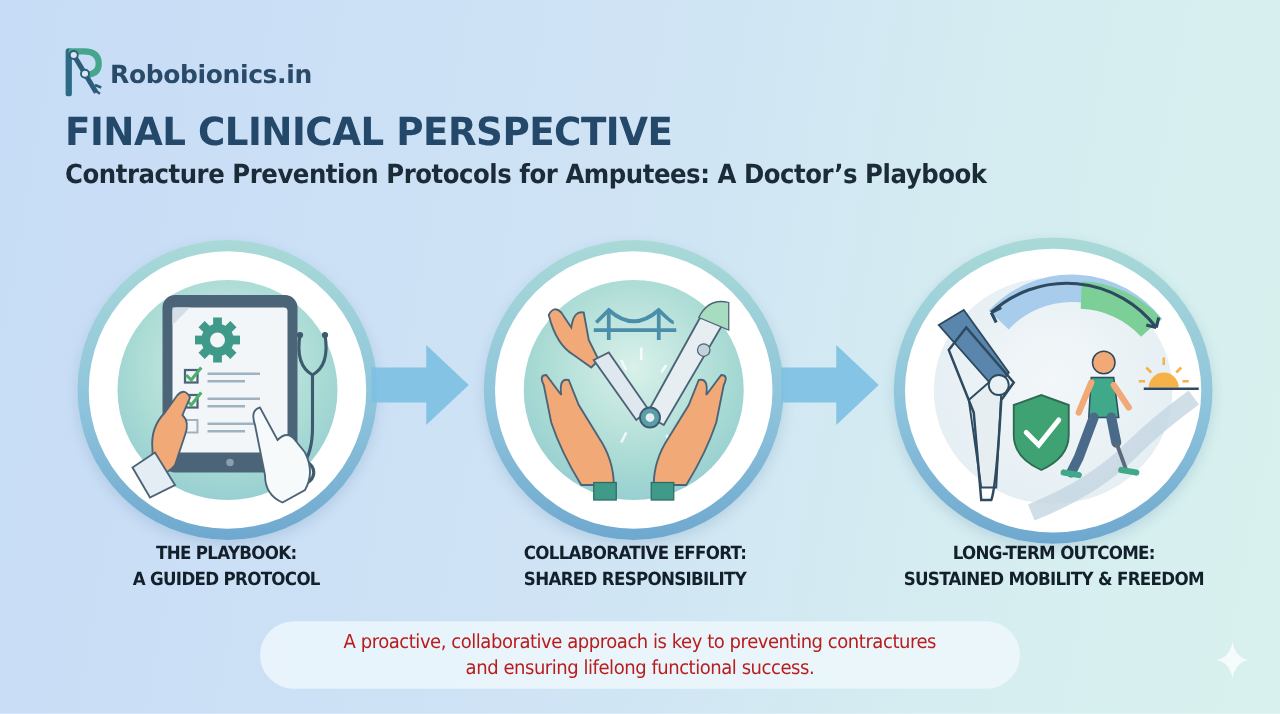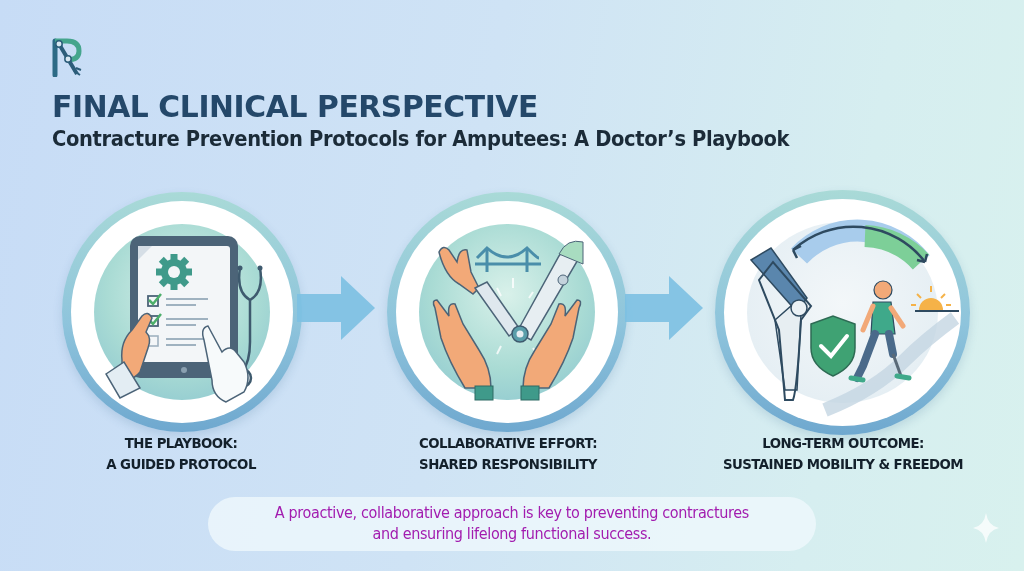--- a/index.html
+++ b/index.html
@@ -68,41 +68,42 @@
     }
     .label-1 { left: 21px; }
     .label-2 { left: 348px; }
     .label-3 { left: 683px; }
     .footer {
       position: absolute; left: 208px; top: 497px; width: 608px; height: 54px;
       border-radius: 27px;
       background: rgba(240,248,252,0.78);
       display: flex; flex-direction: column; align-items: center; justify-content: center;
       font-family: "DejaVu Sans", sans-serif;
-      font-size: 15.5px; line-height: 21px; color: #a21caf; letter-spacing: -0.4px;
+      font-size: 15.5px; line-height: 21px; color: #b91c1c; letter-spacing: -0.4px;
     }
     .footer span { display: block; transform: scaleX(0.93); }
     .sparkle {
       position: absolute; left: 973px; top: 513px; width: 26px; height: 30px;
     }
   </style>
 </head>
 <body>
 
 <div class="brand">
   <span>
     <svg viewBox="0 0 30 40">
       <path d="M3 4 L3 38" stroke="#2c6a86" stroke-width="5" stroke-linecap="round"></path>
       <path d="M3 4 L15 4 Q27 4 27 14 Q27 23 15 23" fill="none" stroke="#45a58d" stroke-width="5"></path>
       <path d="M7 7 L16 22 L25 37" stroke="#2c5d7a" stroke-width="4" fill="none"></path>
       <circle cx="7" cy="7" r="3.2" fill="#d8e8f2" stroke="#2c5d7a" stroke-width="1.5"></circle>
       <circle cx="16" cy="22" r="3.2" fill="#d8e8f2" stroke="#2c5d7a" stroke-width="1.5"></circle>
       <path d="M22 34 L28 38 M24 31 L29 33" stroke="#2c5d7a" stroke-width="2"></path>
     </svg>
   </span>
+  <span class="brand-name">Robobionics.in</span>
 </div>
 
 <h1 class="title">FINAL CLINICAL PERSPECTIVE</h1>
 <h2 class="subtitle">Contracture Prevention Protocols for Amputees: A Doctor’s Playbook</h2>
 
 <div class="step step-1">
   <div class="ring"></div>
   <div class="ring-inner"></div>
   <div class="disc"></div>
   <div class="art">

